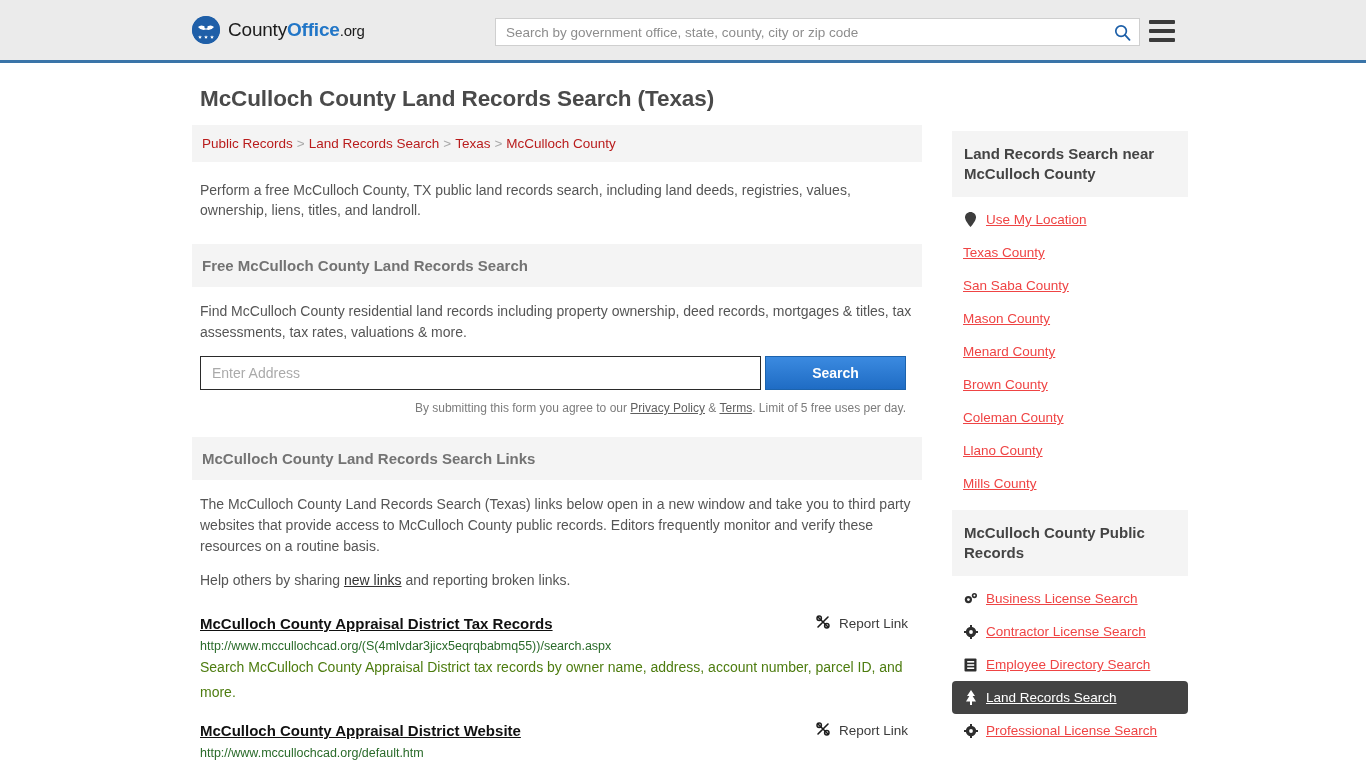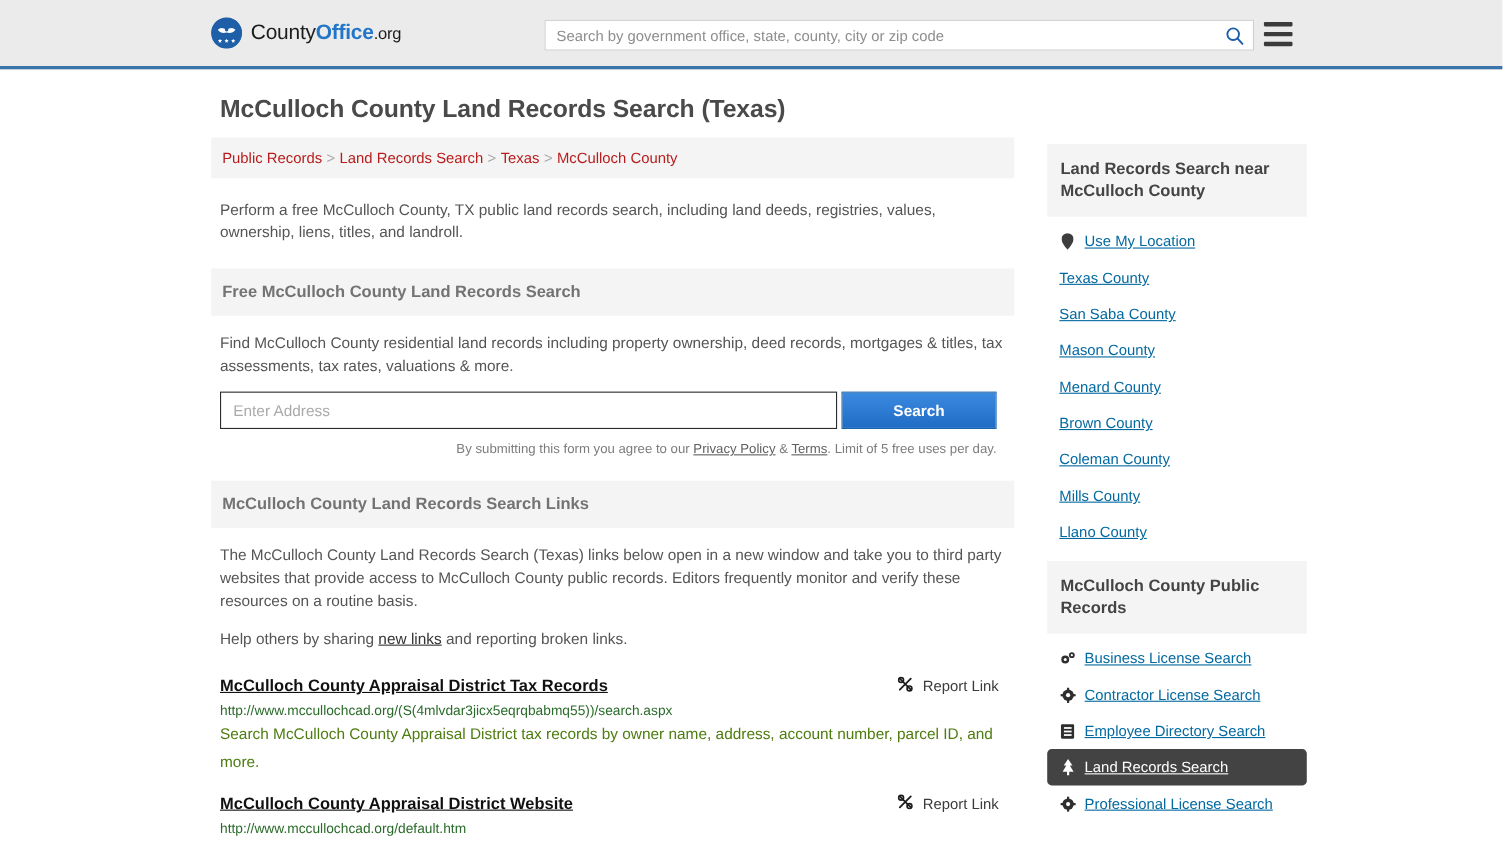--- a/index.html
+++ b/index.html
@@ -244,21 +244,21 @@
     color: #444;
     line-height: 20px;
   }
   .side-list { padding-top: 6px; }
   .side-link {
     display: flex;
     align-items: center;
     gap: 8px;
     padding: 9px 11px;
     font-size: 13.5px;
-    color: #0369a1;
+    color: #ef4444;
     text-decoration: none;
     border-radius: 4px;
   }
   .side-link .lbl { text-decoration: underline; }
   .side-link.active {
     background: #434343;
     color: #ffffff;
   }
   .side-icon {
     width: 15px;
@@ -399,24 +399,24 @@
           <a class="side-link" href="#">
               <span class="lbl">Menard County</span>
             </a>
           <a class="side-link" href="#">
               <span class="lbl">Brown County</span>
             </a>
           <a class="side-link" href="#">
               <span class="lbl">Coleman County</span>
             </a>
           <a class="side-link" href="#">
+              <span class="lbl">Llano County</span>
+            </a>
+          <a class="side-link" href="#">
               <span class="lbl">Mills County</span>
-            </a>
-          <a class="side-link" href="#">
-              <span class="lbl">Llano County</span>
             </a>
         </div>
       </div>
 
       <div class="side-box">
         <div class="side-head">McCulloch County Public Records</div>
         <div class="side-list">
 
           <a class="side-link" href="#">
             <span class="side-icon">

